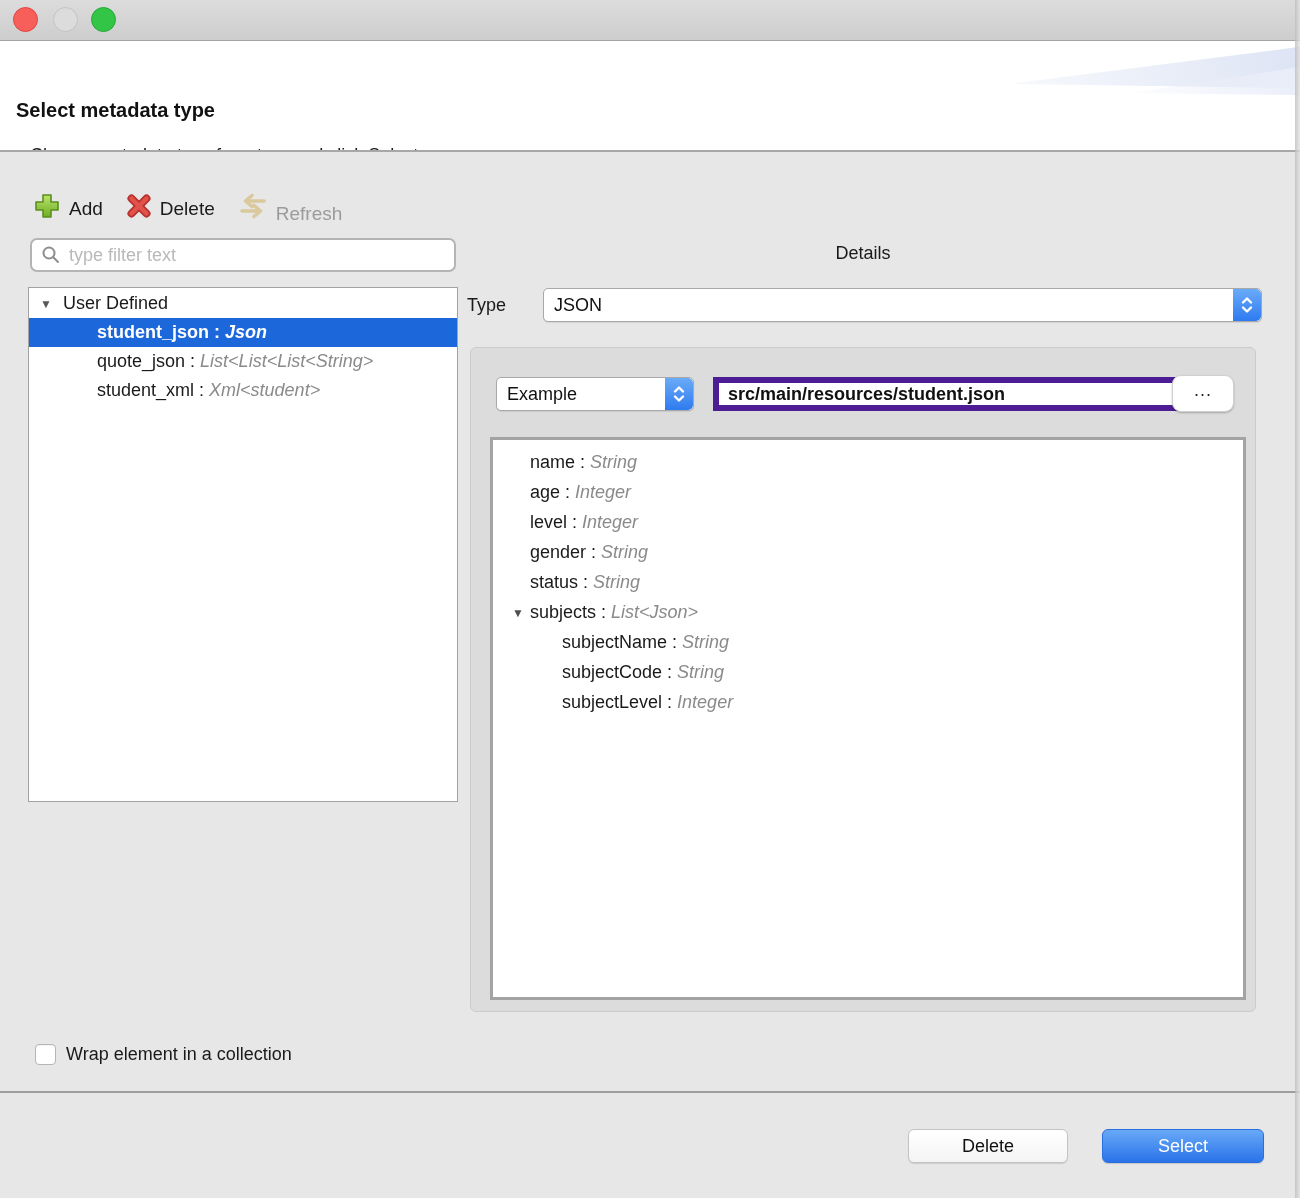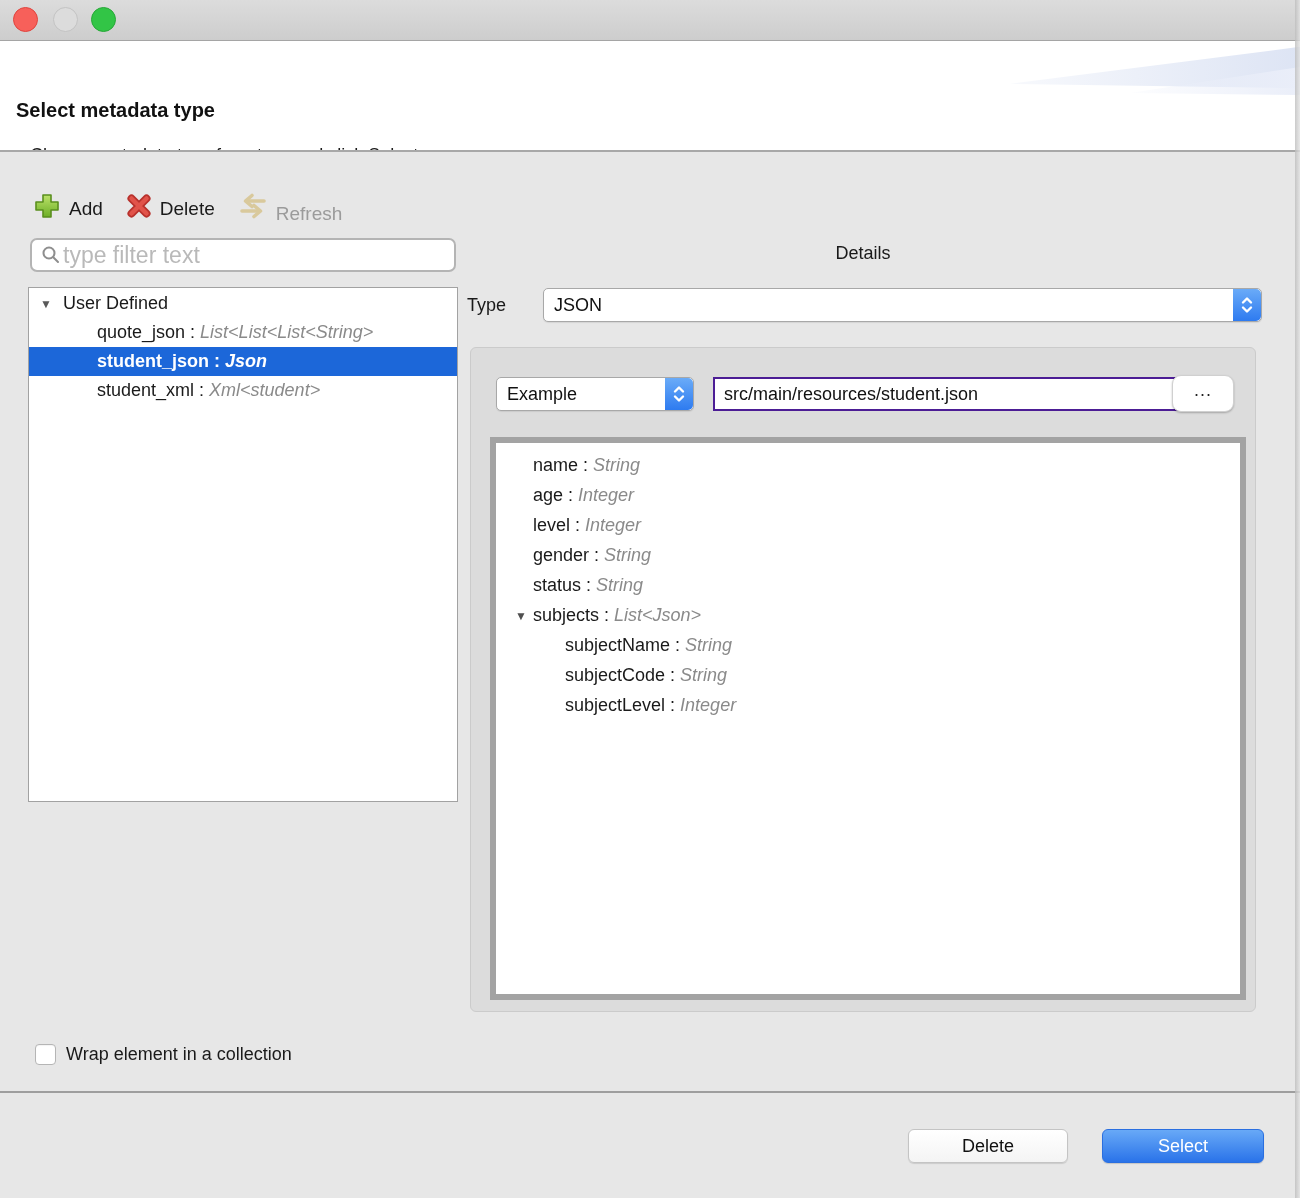--- a/index.html
+++ b/index.html
@@ -28,22 +28,22 @@
 
   
   .toolbar{position:absolute;left:32px;top:183px;display:flex;align-items:center;gap:22px;margin-top:8px;}
   .tool{display:flex;align-items:center;gap:7px;font-size:19px;color:#1a1a1a;cursor:default;}
   .tool.disabled{color:#9b9b9b;align-items:flex-end;}
 
   
   .filter{position:absolute;left:30px;top:238px;width:426px;height:34px;box-sizing:border-box;
     background:#fff;border:2px solid #b4b4b4;border-radius:7px;display:flex;align-items:center;}
   .filter svg{margin-left:9px;flex:0 0 auto;}
-  .filter input{border:none;outline:none;flex:1;font-size:23px;color:#737373;background:transparent;
-    font-family:inherit;}
+  .filter input{border:none;outline:none;flex:1;font-size:18px;color:#737373;background:transparent;
+    margin-left:6px;font-family:inherit;}
   .filter input::placeholder{color:#b9b9b9;}
 
   
   .tree-panel{position:absolute;left:28px;top:287px;width:430px;height:515px;box-sizing:border-box;
     background:#fff;border:1px solid #a2a2a2;overflow:hidden;padding-top:1px;}
   .trow{height:29px;line-height:29px;font-size:18px;white-space:nowrap;color:#1a1a1a;}
   .trow .tri{display:inline-block;width:16px;margin-left:11px;font-size:12px;color:#595959;
     vertical-align:1px;}
   .trow.root .lbl{margin-left:7px;}
   .trow.child .lbl{margin-left:68px;}
@@ -60,29 +60,29 @@
   .combo .val{font-size:18px;color:#111;margin-left:10px;}
   .combo .cap{position:absolute;top:0;right:0;bottom:0;width:28px;border-radius:0 5px 5px 0;
     background:linear-gradient(#6aabf8,#2e7bf0);display:flex;flex-direction:column;
     align-items:center;justify-content:center;}
   .type-combo{position:absolute;left:543px;top:288px;width:719px;height:34px;}
 
   .panel{position:absolute;left:470px;top:347px;width:786px;height:665px;background:#dcdcdc;
     border:1px solid #cbcbcb;border-radius:6px;box-sizing:border-box;}
   .example-combo{position:absolute;left:25px;top:29px;width:198px;height:34px;}
   .path-field{position:absolute;left:242px;top:29px;width:504px;height:34px;box-sizing:border-box;
-    border:2px solid #4c1d95;background:#fff;font-size:18px;color:#111;padding:0 9px;
-    font-family:inherit;outline:none;}
+    border:6px solid #4c1d95;background:#fff;font-size:18px;color:#111;padding:0 9px;
+    font-family:inherit;outline:none;font-weight:bold;}
   .browse-btn{position:absolute;left:701px;top:27px;width:62px;height:37px;background:#fff;
     border:1px solid #d0d0d0;border-radius:9px;box-shadow:0 1px 2px rgba(0,0,0,0.25);
     font-size:18px;color:#222;letter-spacing:1px;display:flex;align-items:center;
     justify-content:center;padding-bottom:6px;box-sizing:border-box;}
 
   .json-tree{position:absolute;left:19px;top:89px;width:756px;height:563px;box-sizing:border-box;
-    background:#fff;border:6px solid #a3a3a3;overflow:hidden;padding-top:7px;}
+    background:#fff;border:3px solid #a3a3a3;overflow:hidden;padding-top:7px;}
   .jrow{height:30px;line-height:30px;font-size:18px;white-space:nowrap;color:#1a1a1a;}
   .jrow .tri{display:inline-block;width:18px;margin-left:19px;font-size:12px;color:#4f4f4f;
     vertical-align:1px;}
   .jrow.l0 .lbl{margin-left:37px;}
   .jrow.l0.expandable .lbl{margin-left:0;}
   .jrow.l1 .lbl{margin-left:69px;}
   .jrow .typ{font-style:italic;color:#8a8a8a;}
 
   
   .wrap-row{position:absolute;left:35px;top:1044px;display:flex;align-items:center;gap:10px;}
@@ -161,25 +161,25 @@
       <circle cx="8" cy="8" r="5.5" fill="none" stroke="#8e8e8e" stroke-width="2"></circle>
       <line x1="12.5" y1="12.5" x2="17" y2="17" stroke="#8e8e8e" stroke-width="2" stroke-linecap="round"></line>
     </svg>
     <input type="text" placeholder="type filter text" style="">
   </div>
 
   <div class="tree-panel">
     <div class="trow root">
       <span class="tri">▼</span><span class="lbl">User Defined</span>
     </div>
+    <div class="trow child selected">
+      <span class="lbl">student_json</span><span> : </span><span class="typ">Json</span>
+    </div>
     <div class="trow child">
       <span class="lbl">quote_json</span><span> : </span><span class="typ">List&lt;List&lt;List&lt;String&gt;</span>
-    </div>
-    <div class="trow child selected">
-      <span class="lbl">student_json</span><span> : </span><span class="typ">Json</span>
     </div>
     <div class="trow child">
       <span class="lbl">student_xml</span><span> : </span><span class="typ">Xml&lt;student&gt;</span>
     </div>
   </div>
 
   <div class="details-heading">Details</div>
   <div class="type-label">Type</div>
   <div class="combo type-combo">
     <span class="val">JSON</span>

